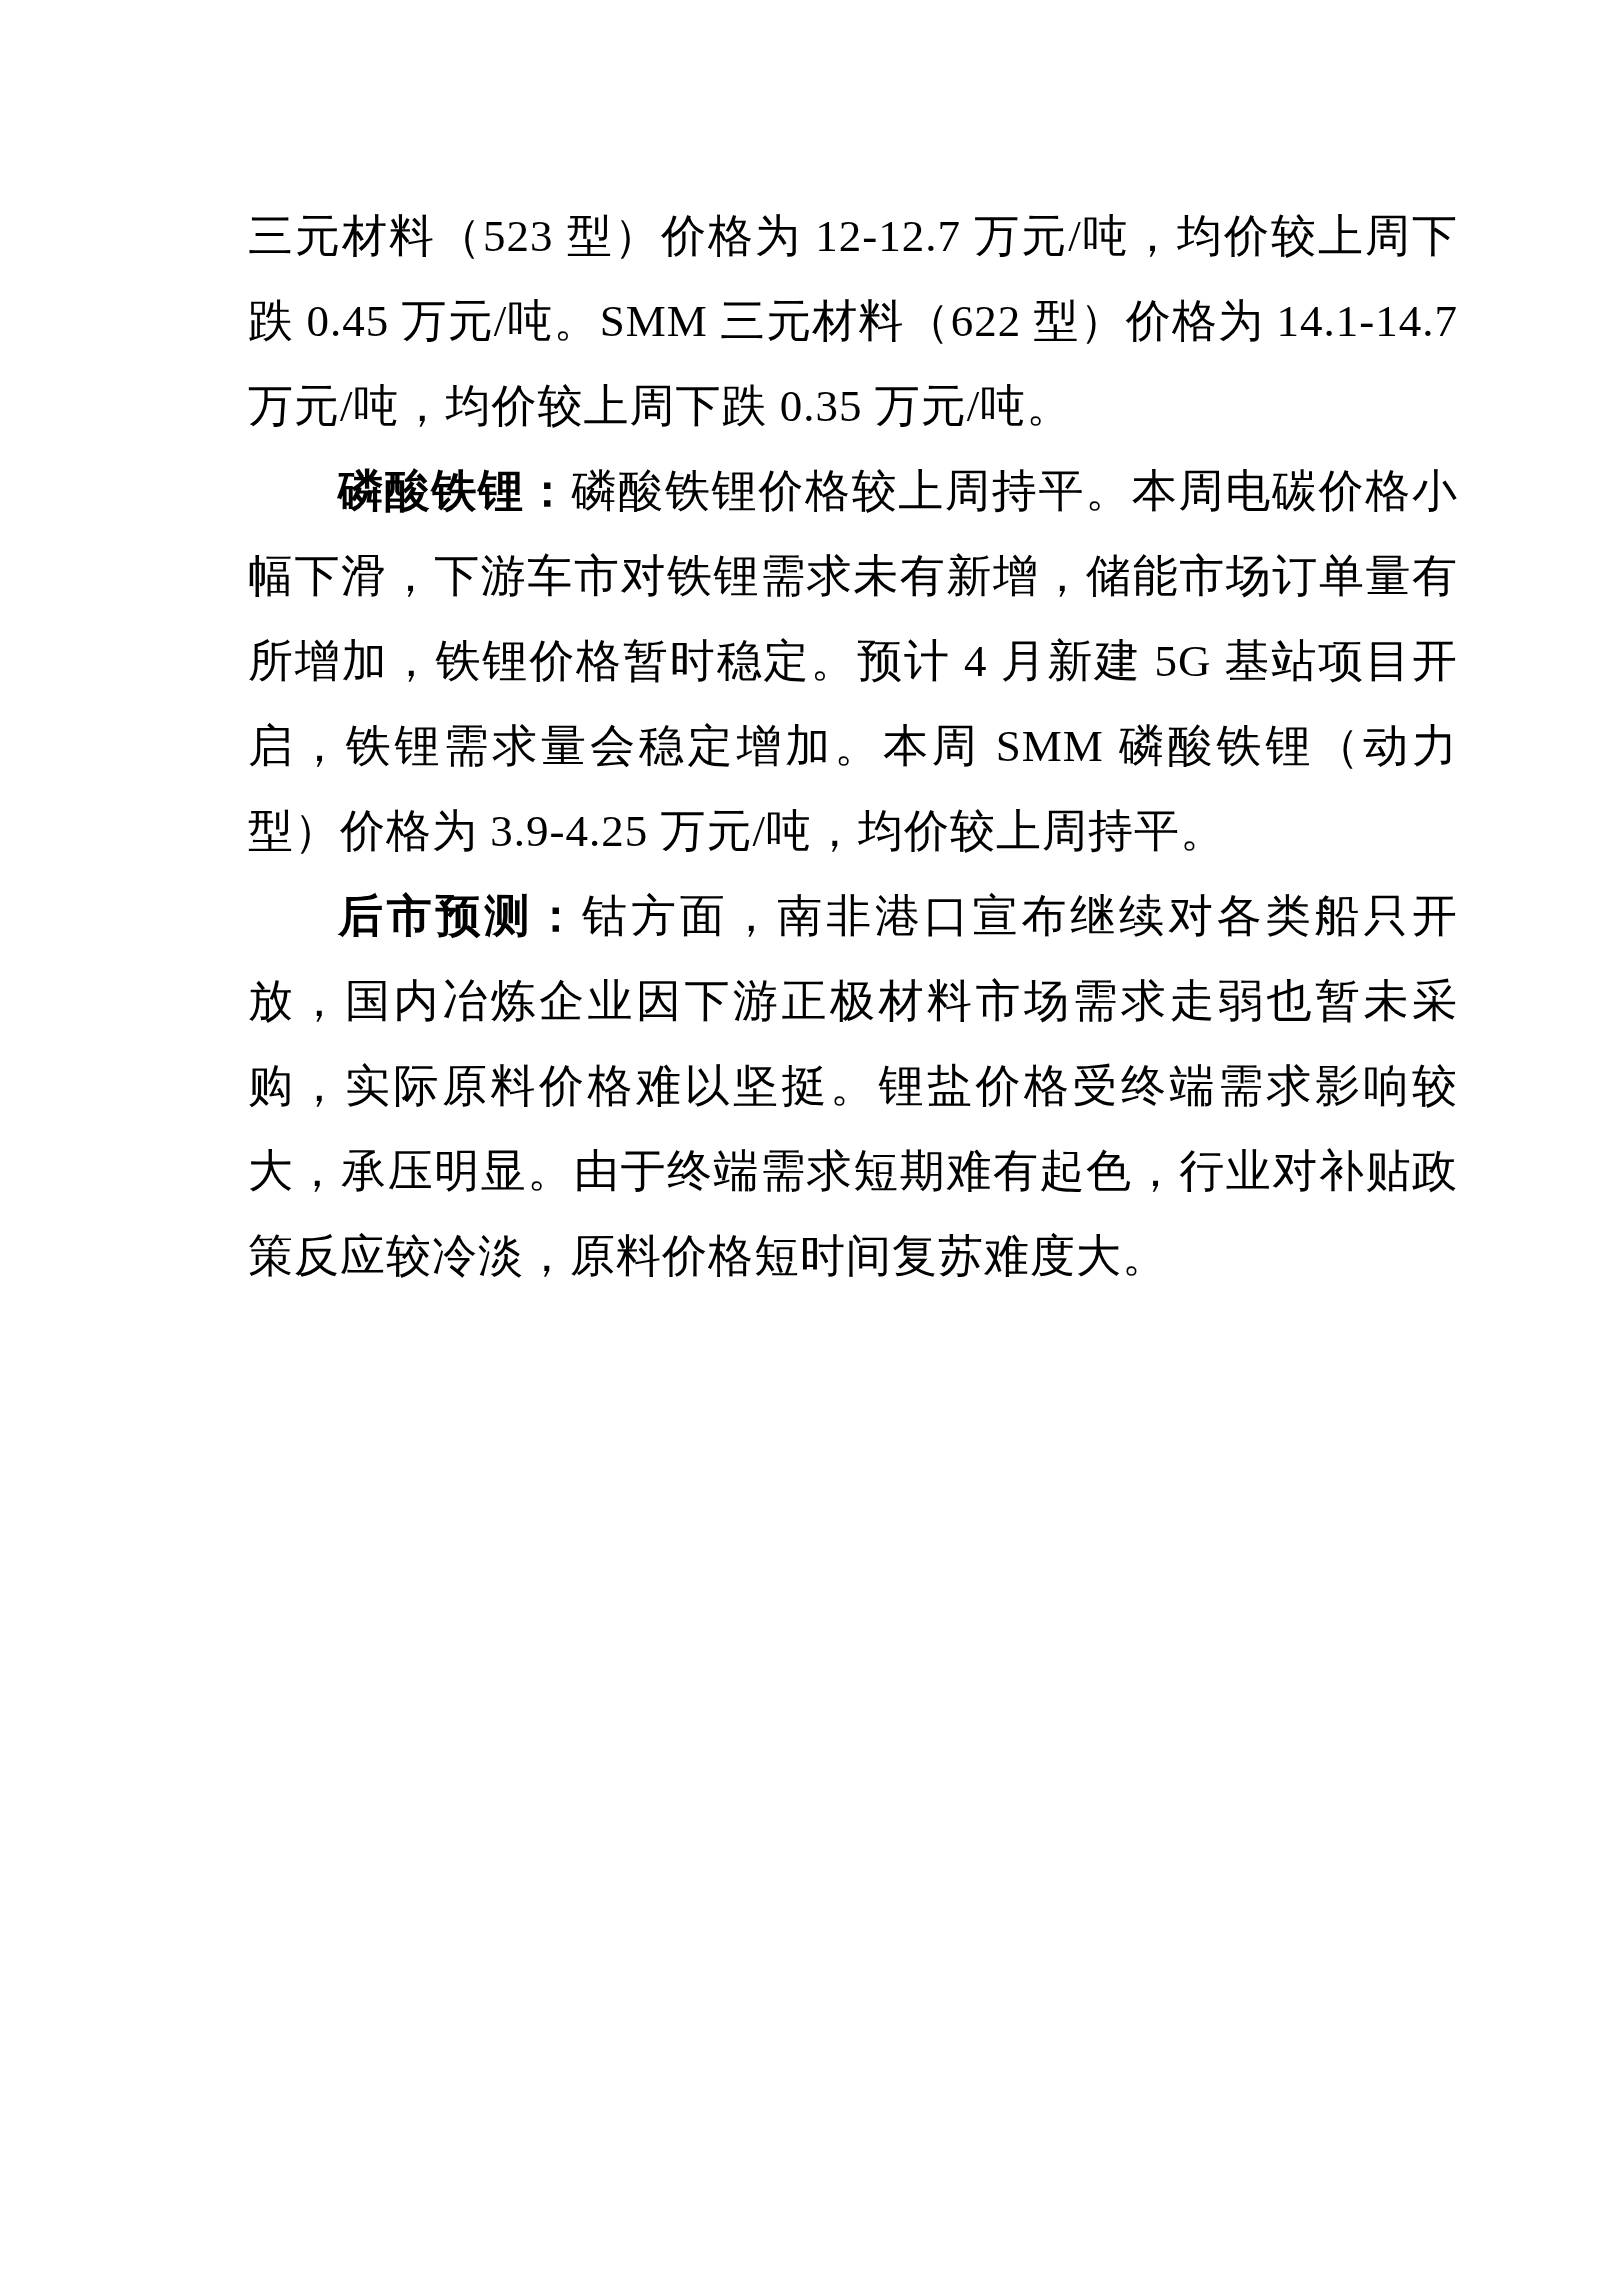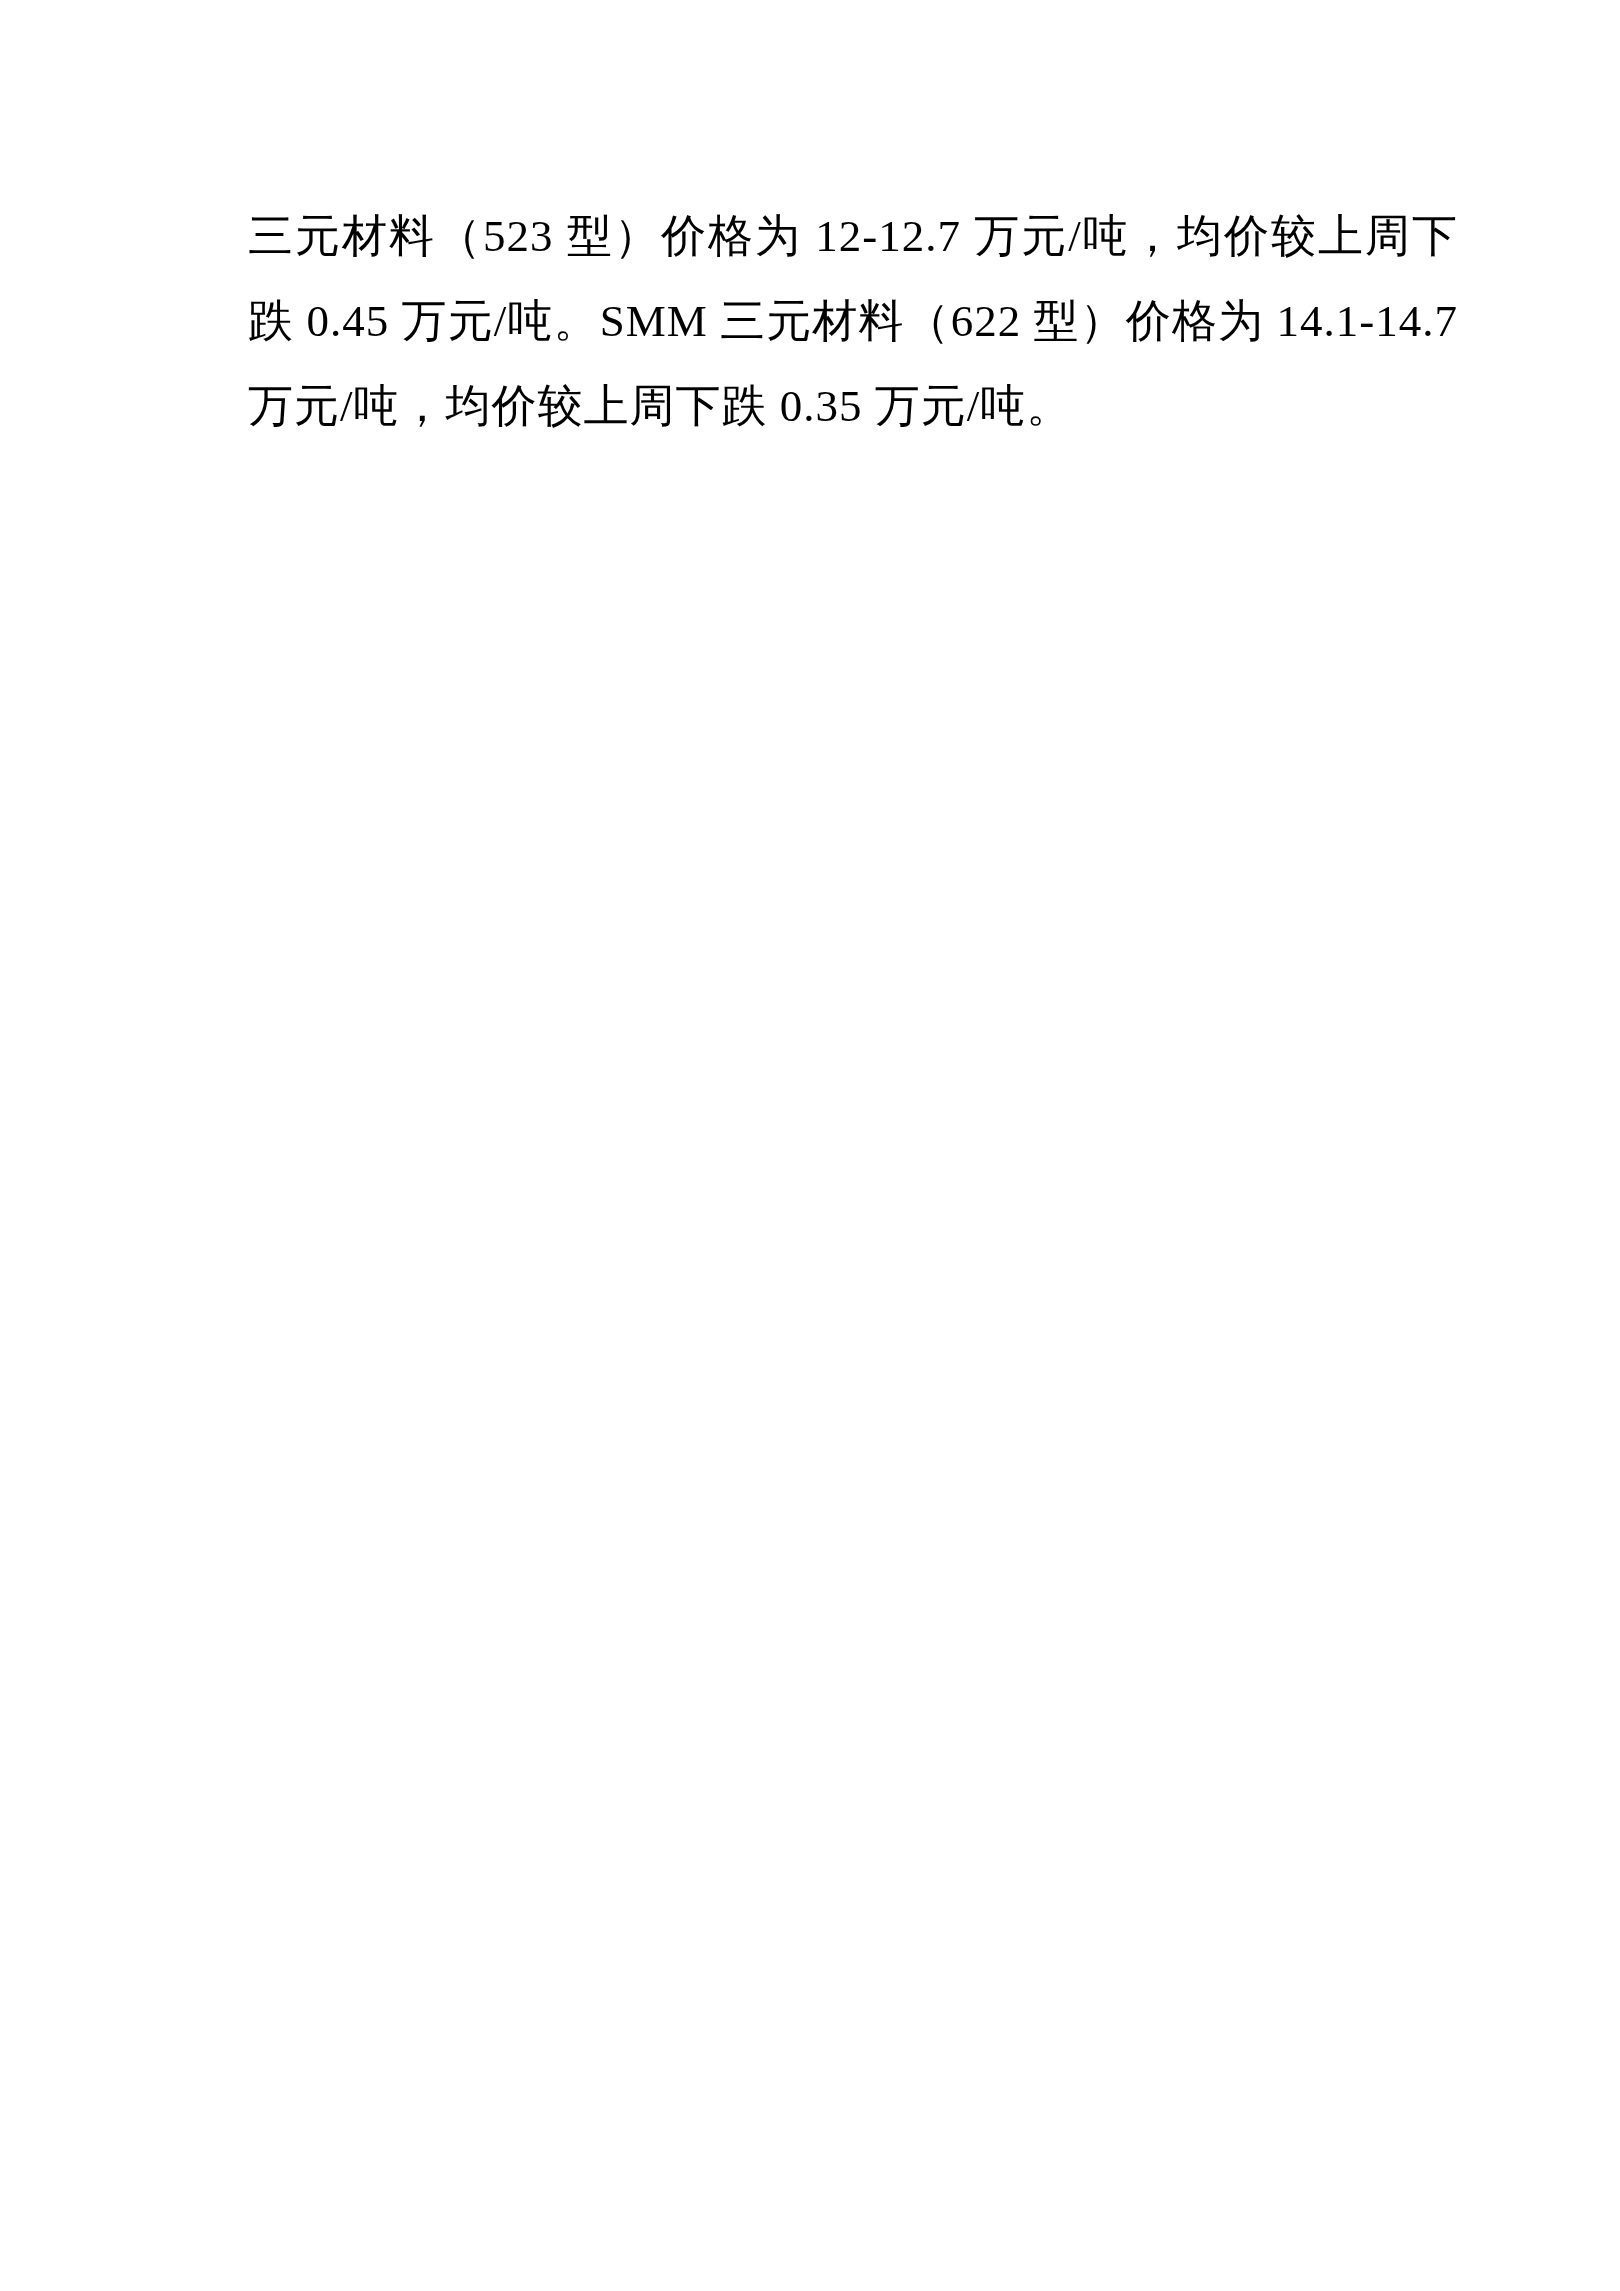--- a/index.html
+++ b/index.html
@@ -40,18 +40,20 @@
   }
 </style>
 </head>
 <body>
 
 <div class="page">
   <div class="content">
 
     <p class="para"><span class="lead"></span><span>三元材料（523 型）价格为 12-12.7 万元/吨，均价较上周下跌 0.45 万元/吨。SMM 三元材料（622 型）价格为 14.1-14.7 万元/吨，均价较上周下跌 0.35 万元/吨。</span></p>
 
+    <p class="para indented"><span class="lead">磷酸铁锂：</span><span>磷酸铁锂价格较上周持平。本周电碳价格小幅下滑，下游车市对铁锂需求未有新增，储能市场订单量有所增加，铁锂价格暂时稳定。预计 4 月新建 5G 基站项目开启，铁锂需求量会稳定增加。本周 SMM 磷酸铁锂（动力型）价格为 3.9-4.25 万元/吨，均价较上周持平。</span></p>
 
 
+    <p class="para indented"><span class="lead">后市预测：</span><span>钴方面，南非港口宣布继续对各类船只开放，国内冶炼企业因下游正极材料市场需求走弱也暂未采购，实际原料价格难以坚挺。锂盐价格受终端需求影响较大，承压明显。由于终端需求短期难有起色，行业对补贴政策反应较冷淡，原料价格短时间复苏难度大。</span></p>
 
   </div>
 </div>
 
 
 </body></html>

